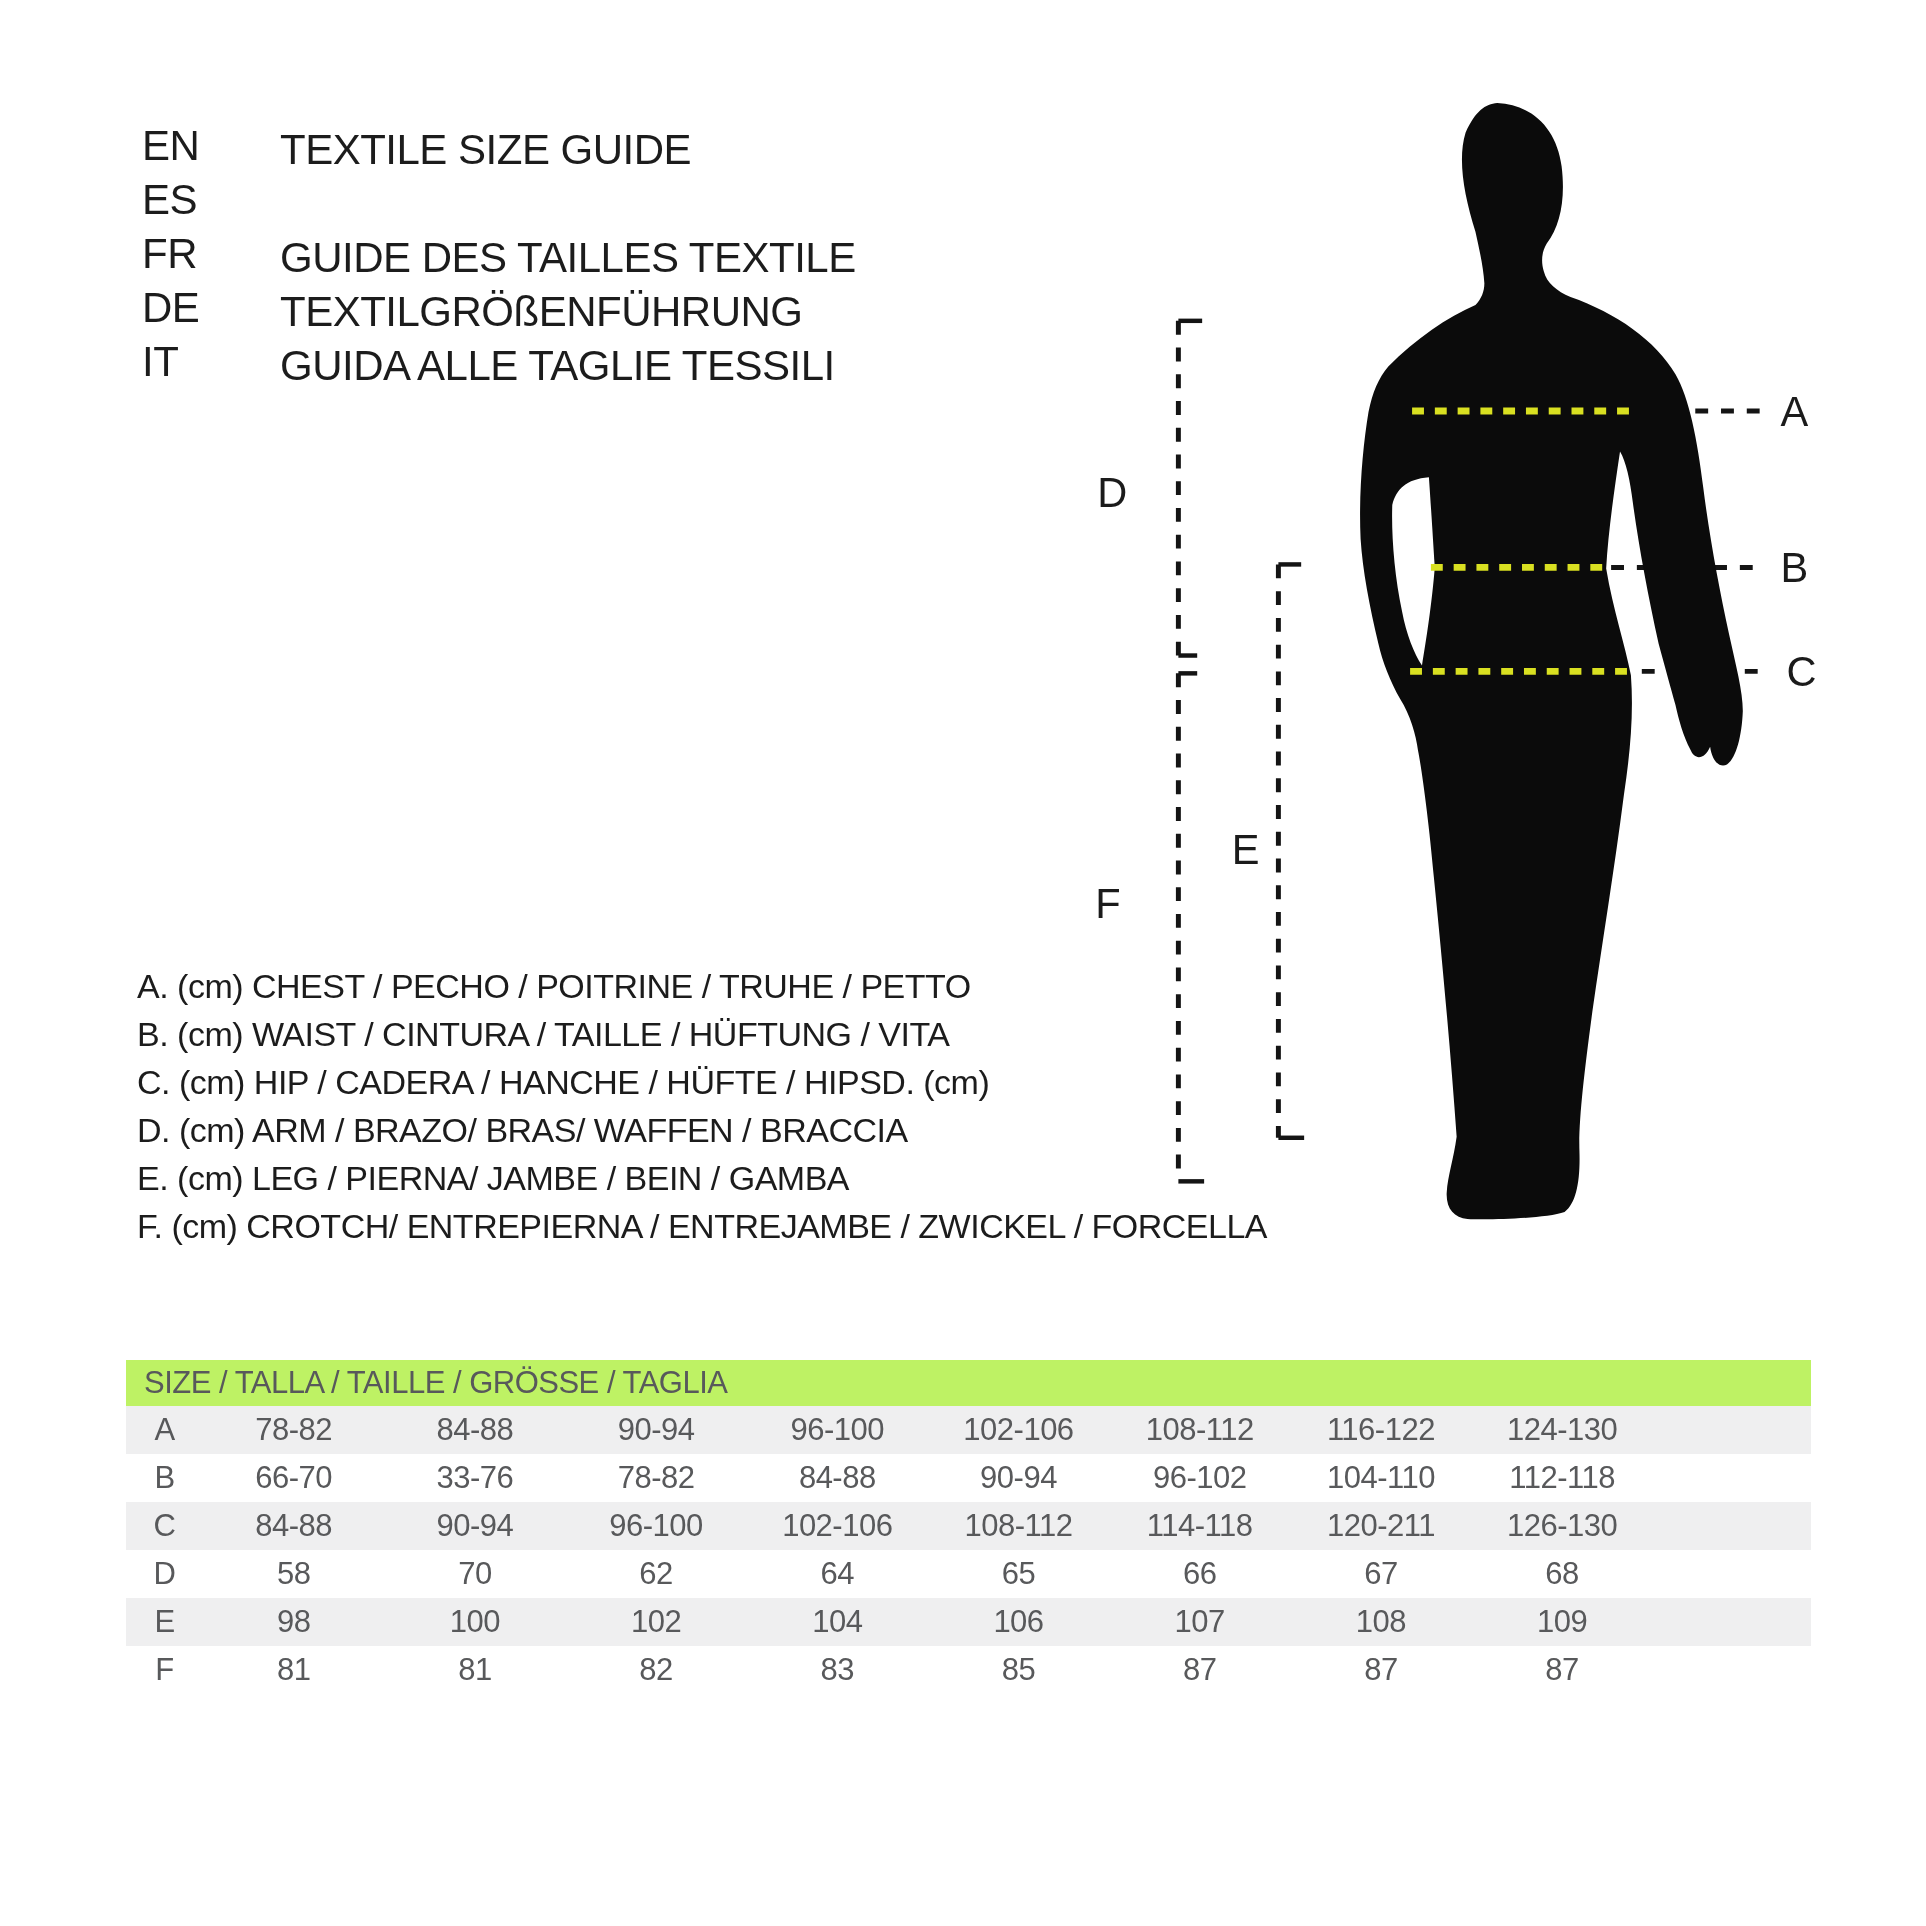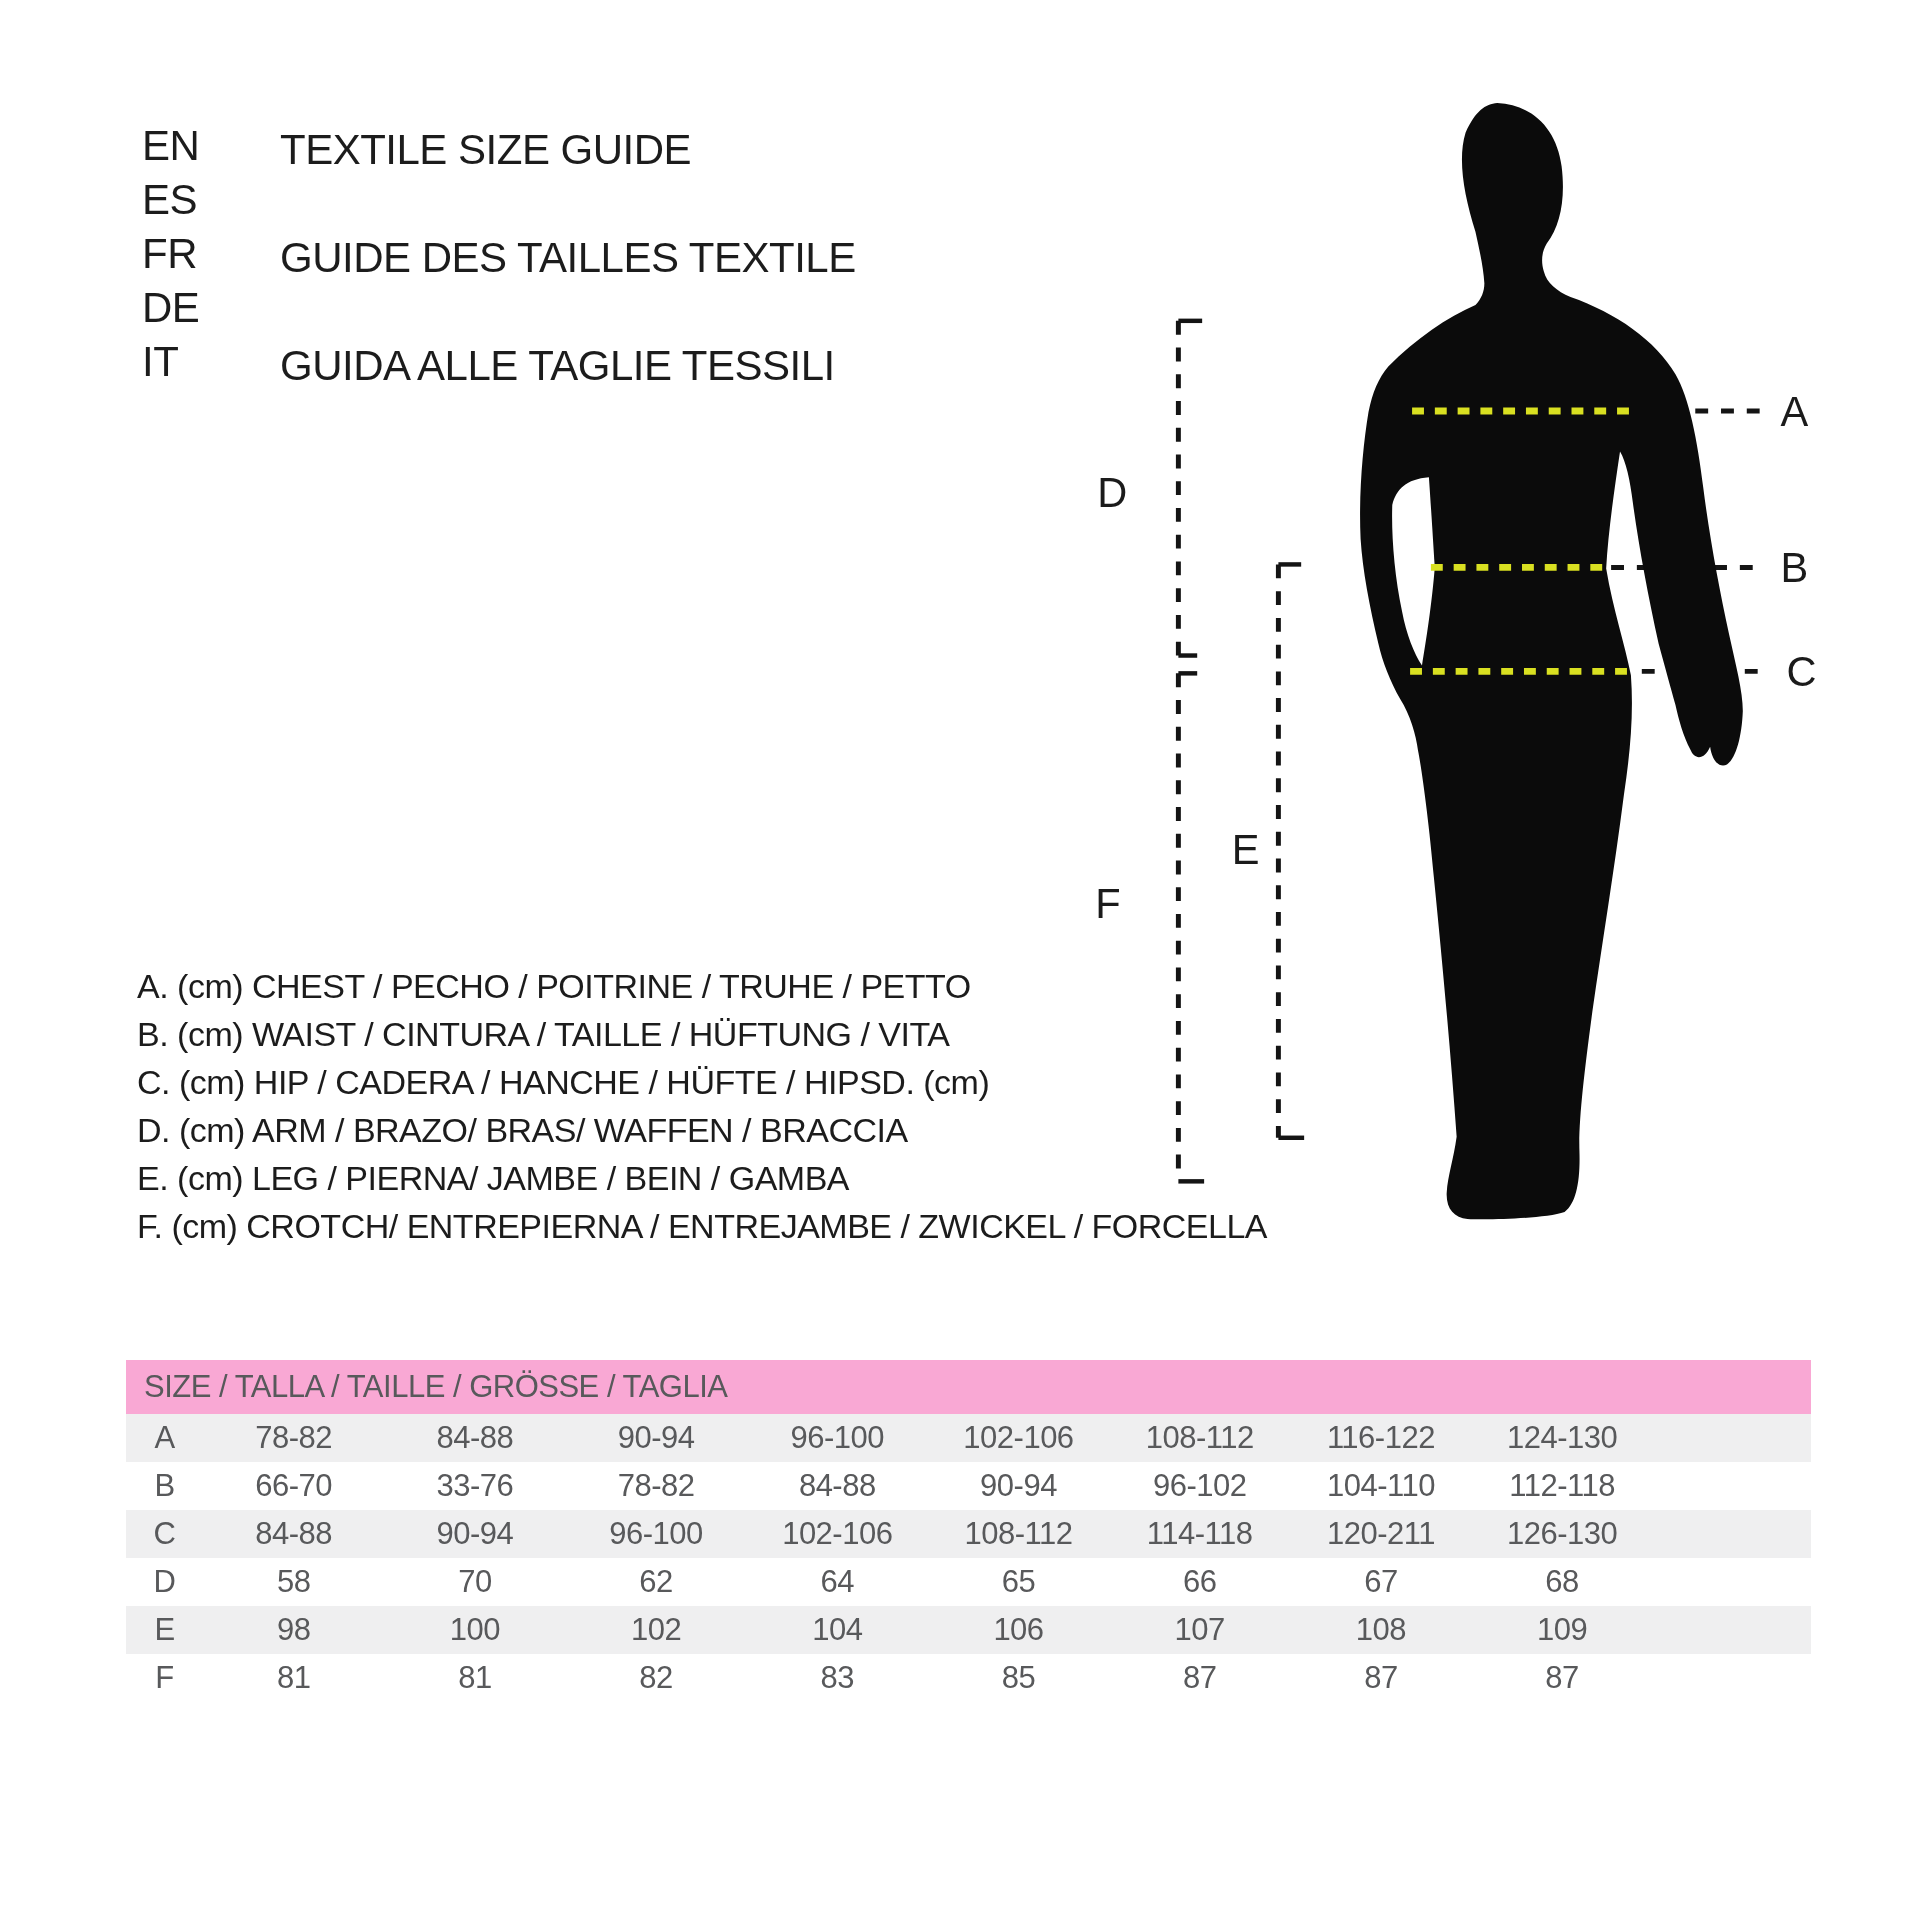--- a/index.html
+++ b/index.html
@@ -16,21 +16,21 @@
   
   .legend-block{position:absolute;left:137px;top:962px;}
   .legend-line{height:48px;display:flex;align-items:center;font-size:34px;white-space:nowrap;font-stretch:condensed;}
   .category-line{position:absolute;left:137px;top:1276px;height:48px;display:flex;align-items:center;font-size:34px;font-stretch:condensed;}
   
   .diagram-svg{position:absolute;left:0;top:0;width:1927px;height:1927px;}
   .diagram-svg text{font-family:"Liberation Sans","DejaVu Sans",sans-serif;font-size:42px;fill:#1b1b1b;}
   
   .size-table-wrap{position:absolute;left:126px;top:1360px;width:1685px;}
   .tbl-header{
-    height:54px;background:#f9a8d4;color:#58595b;display:flex;align-items:center;
+    height:46px;background:#bef264;color:#58595b;display:flex;align-items:center;
     padding-left:18px;font-size:31px;box-sizing:border-box;font-stretch:condensed;
   }
   table.size-table{width:1685px;table-layout:fixed;border-collapse:collapse;border-spacing:0;}
   table.size-table td{
     color:#58595b;font-size:31px;text-align:center;vertical-align:middle;
     padding:0;font-stretch:condensed;
   }
   tr.sizes-row td{height:51px;}
   tr.data-row td{height:48px;}
   tr.stripe{background:#efeff0;}
@@ -48,20 +48,21 @@
     </div>
     <div class="lang-row">
       <span class="lang-code">ES</span>
     </div>
     <div class="lang-row">
       <span class="lang-code">FR</span>
       <span class="lang-title">GUIDE DES TAILLES TEXTILE</span>
     </div>
     <div class="lang-row">
       <span class="lang-code">DE</span>
+      <span class="lang-title">TEXTILGRÖßENFÜHRUNG</span>
     </div>
     <div class="lang-row">
       <span class="lang-code">IT</span>
       <span class="lang-title">GUIDA ALLE TAGLIE TESSILI</span>
     </div>
   </div>
 
   <div class="legend-block">
     <div class="legend-line">A. (cm) CHEST / PECHO / POITRINE / TRUHE / PETTO</div>
     <div class="legend-line">B. (cm) WAIST / CINTURA / TAILLE / HÜFTUNG / VITA</div>

